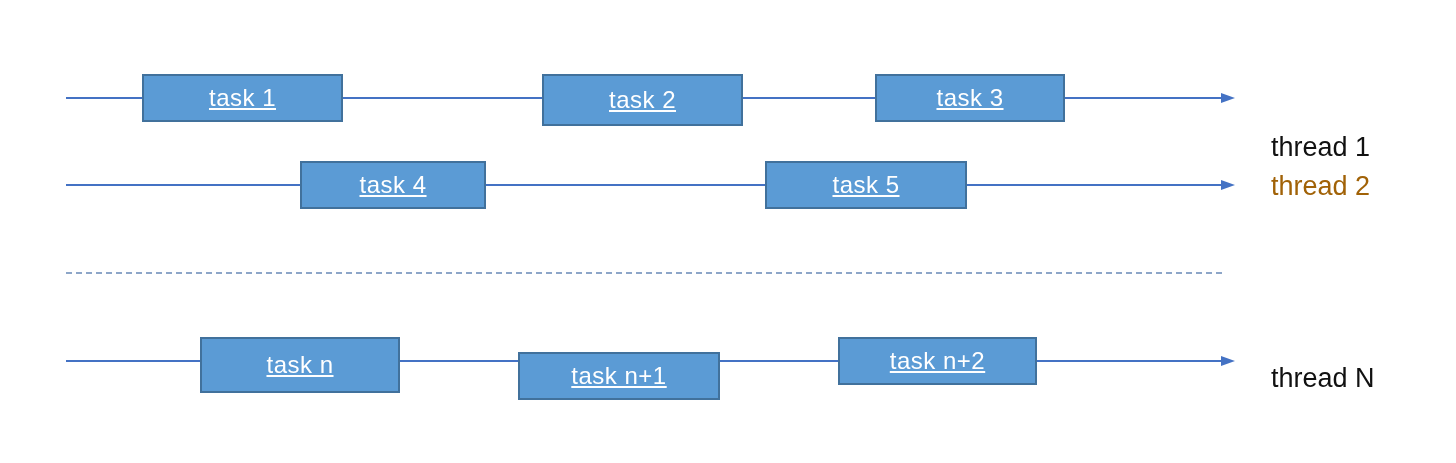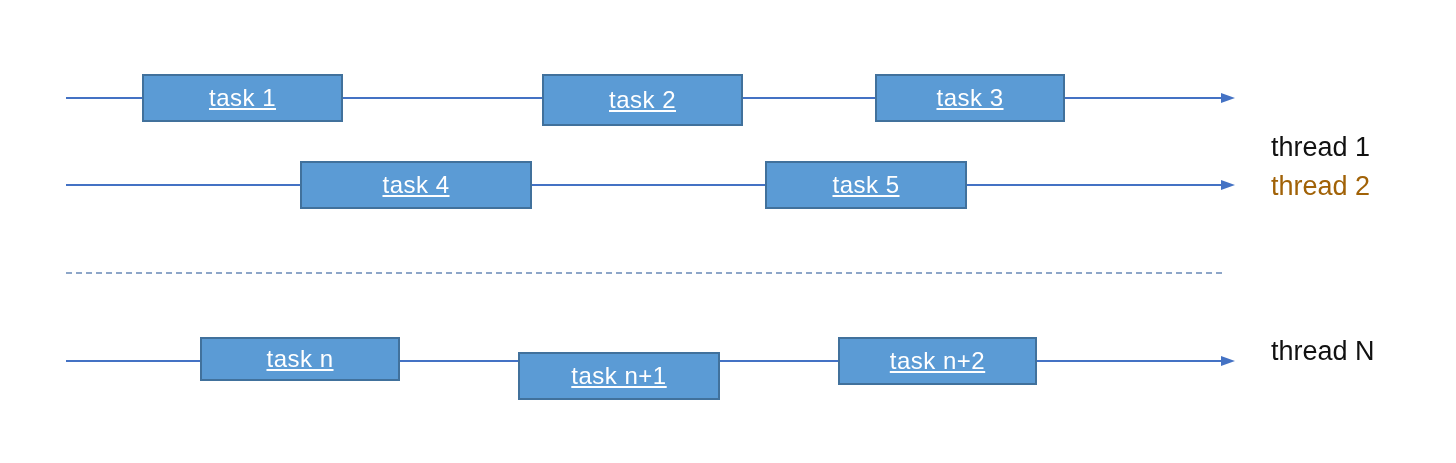--- a/index.html
+++ b/index.html
@@ -57,24 +57,24 @@
 <div class="canvas">
   <div id="threads-container">
       <div class="timeline-line" style="left: 66px; width: 1155px; top: 97px; background: rgb(68, 114, 196);"></div>
       <div class="arrow-head" style="left: 1221px; top: 93px; border-left: 14px solid rgb(68, 114, 196);"></div>
       <div class="task-box" style="left: 142px; top: 74px; width: 201px; height: 48px; background: rgb(91, 155, 213); border-color: rgb(65, 113, 156); color: rgb(255, 255, 255);">task 1</div>
       <div class="task-box" style="left: 542px; top: 74px; width: 201px; height: 52px; background: rgb(91, 155, 213); border-color: rgb(65, 113, 156); color: rgb(255, 255, 255);">task 2</div>
       <div class="task-box" style="left: 875px; top: 74px; width: 190px; height: 48px; background: rgb(91, 155, 213); border-color: rgb(65, 113, 156); color: rgb(255, 255, 255);">task 3</div>
       <div class="thread-label" style="left: 1271px; top: 99px; color: rgb(17, 17, 17); margin-top: 48px;">thread 1</div>
       <div class="timeline-line" style="left: 66px; width: 1155px; top: 184px; background: rgb(68, 114, 196);"></div>
       <div class="arrow-head" style="left: 1221px; top: 180px; border-left: 14px solid rgb(68, 114, 196);"></div>
-      <div class="task-box" style="left: 300px; top: 161px; width: 232px; height: 48px; background: rgb(91, 155, 213); border-color: rgb(65, 113, 156); color: rgb(255, 255, 255);">task 4</div>
+      <div class="task-box" style="left: 300px; top: 161px; width: 186px; height: 48px; background: rgb(91, 155, 213); border-color: rgb(65, 113, 156); color: rgb(255, 255, 255);">task 4</div>
       <div class="task-box" style="left: 765px; top: 161px; width: 202px; height: 48px; background: rgb(91, 155, 213); border-color: rgb(65, 113, 156); color: rgb(255, 255, 255); text-align: right;">task 5</div>
       <div class="thread-label" style="left: 1271px; top: 186px; color: #a16207;">thread 2</div>
       <div class="timeline-line" style="left: 66px; width: 1155px; top: 360px; background: rgb(68, 114, 196);"></div>
       <div class="arrow-head" style="left: 1221px; top: 356px; border-left: 14px solid rgb(68, 114, 196);"></div>
-      <div class="task-box" style="left: 200px; top: 337px; width: 200px; height: 44px; background: rgb(91, 155, 213); border-color: rgb(65, 113, 156); color: rgb(255, 255, 255);">task n</div>
+      <div class="task-box" style="left: 200px; top: 337px; width: 200px; height: 56px; background: rgb(91, 155, 213); border-color: rgb(65, 113, 156); color: rgb(255, 255, 255);">task n</div>
       <div class="task-box" style="left: 518px; top: 352px; width: 202px; height: 48px; background: rgb(91, 155, 213); border-color: rgb(65, 113, 156); color: rgb(255, 255, 255);">task n+1</div>
       <div class="task-box" style="left: 838px; top: 337px; width: 199px; height: 48px; background: rgb(91, 155, 213); border-color: rgb(65, 113, 156); color: rgb(255, 255, 255);">task n+2</div>
-      <div class="thread-label" style="left: 1271px; top: 351px; color: rgb(17, 17, 17);">thread N</div>
+      <div class="thread-label" style="left: 1271px; top: 378px; color: rgb(17, 17, 17);">thread N</div>
     </div>
   <div id="divider" class="divider-line" style="left: 66px; width: 1156px; top: 272px; border-top-color: rgb(141, 166, 200);"></div>
 </div>
 
 </body></html>

